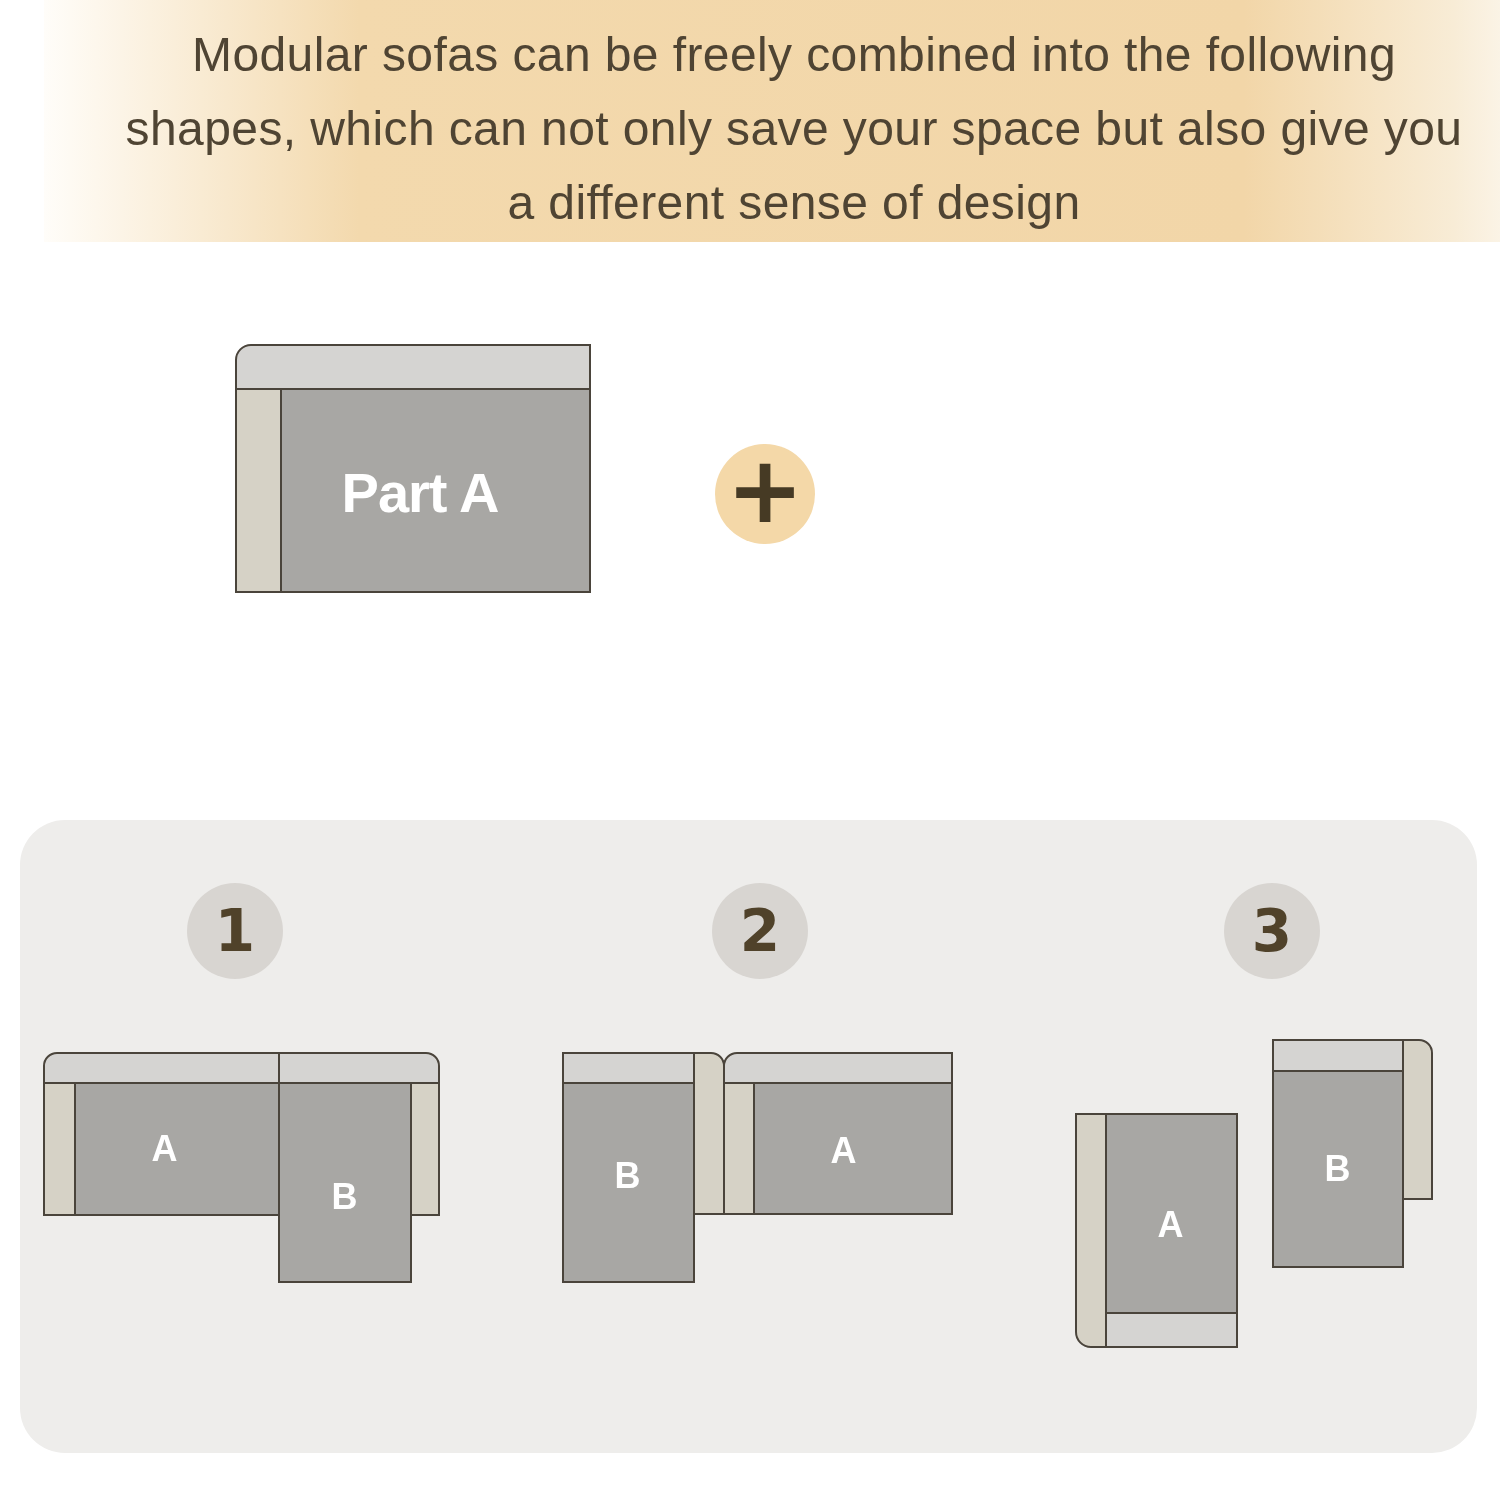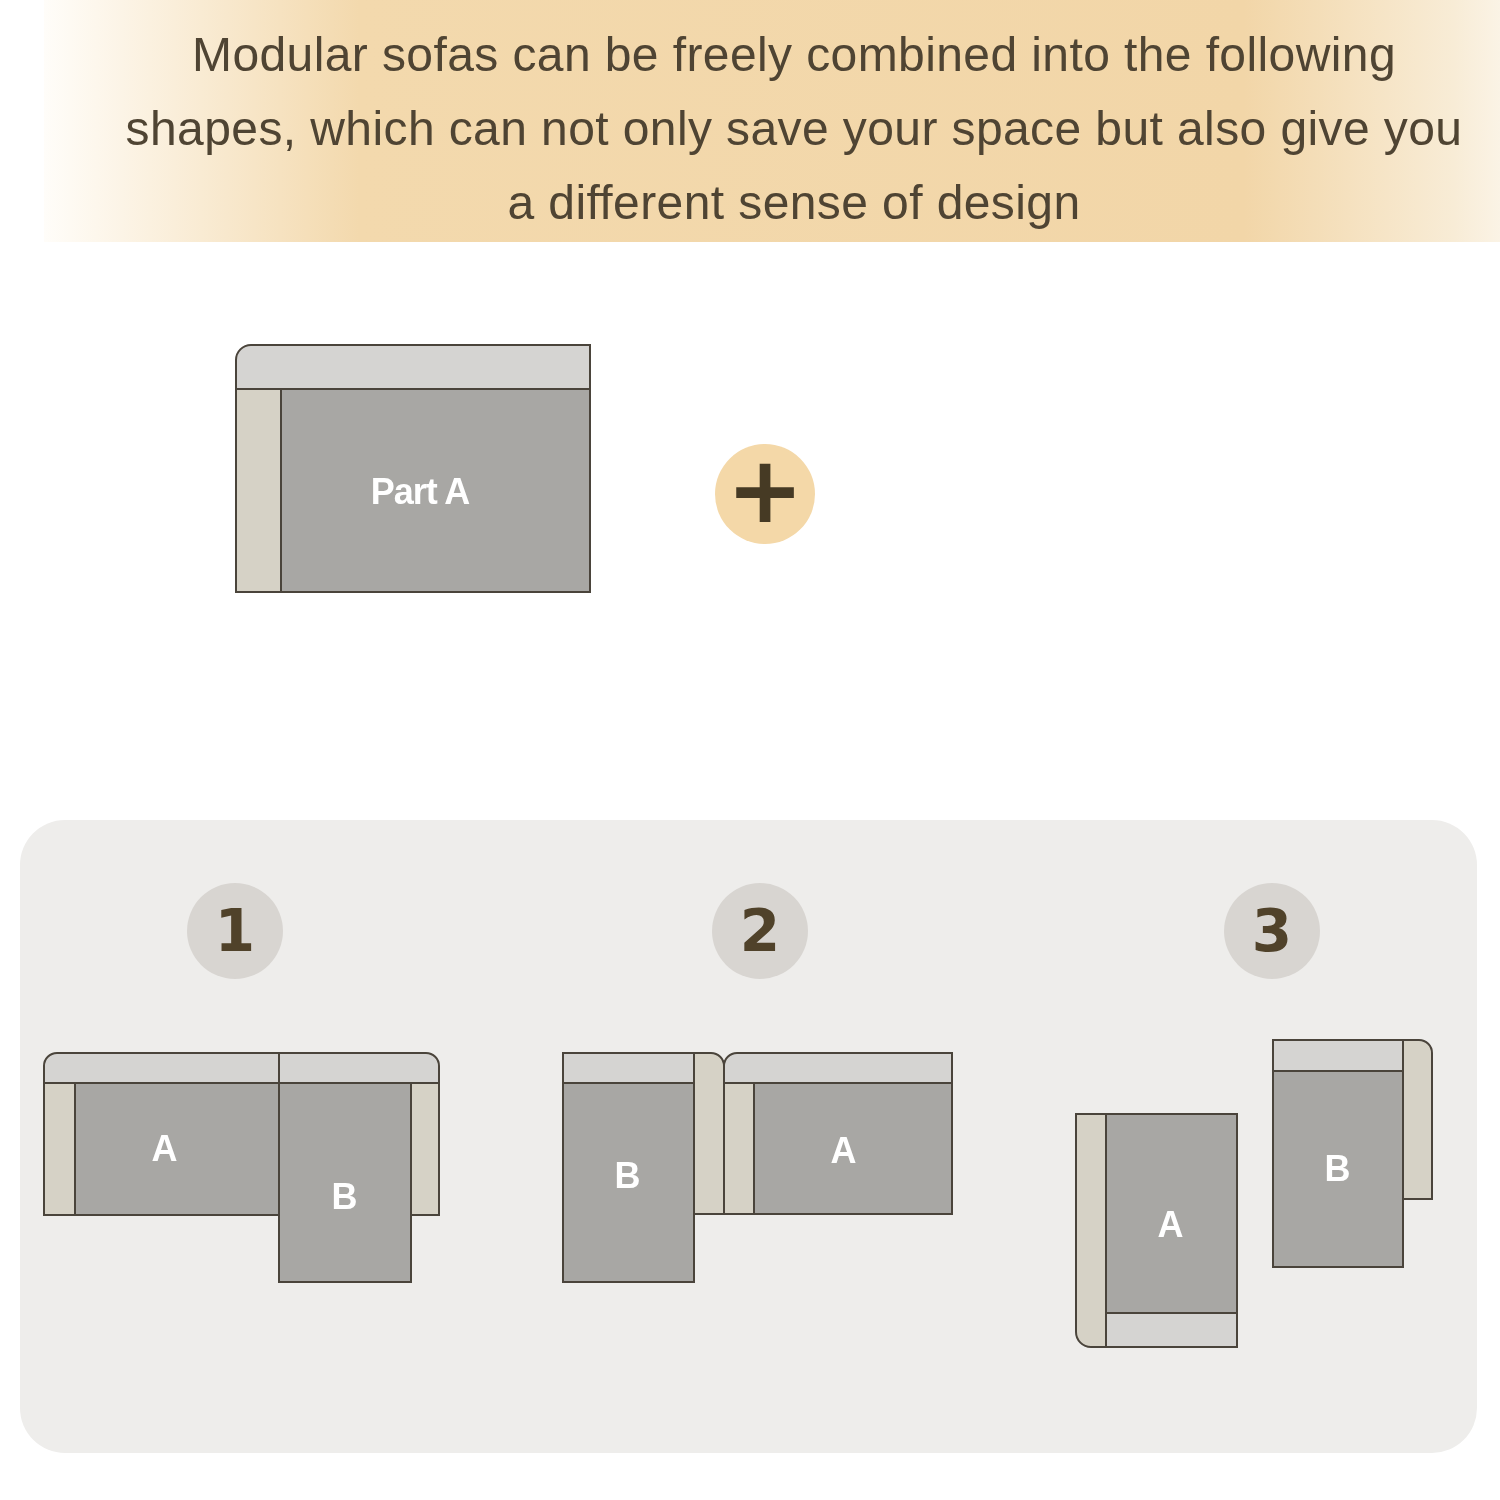--- a/index.html
+++ b/index.html
@@ -19,21 +19,21 @@
   .sofa{position:absolute;}
   .pc{position:absolute;border:2px solid #4a443b;box-sizing:border-box;}
   .seat{background:#a8a7a4;}
   .back{background:#d5d4d2;}
   .arm{background:#d6d2c6;}
   .sofa-label{
     position:absolute;transform:translate(-50%,-50%);z-index:5;
     color:#ffffff;font-weight:700;font-family:"Liberation Sans",sans-serif;
     letter-spacing:-1px;white-space:nowrap;
   }
-  .lbl-lg{font-size:36px;}
+  .lbl-lg{font-size:56px;}
   .lbl-sm{font-size:36px;}
   
   .plus-badge{
     position:absolute;left:715px;top:444px;width:100px;height:100px;border-radius:50%;
     background:#f4d8a8;display:flex;align-items:center;justify-content:center;
   }
   .plus-glyph{
     font-family:"DejaVu Sans",sans-serif;font-weight:700;font-size:92px;
     color:#463a24;line-height:1;margin-top:-7px;
   }

